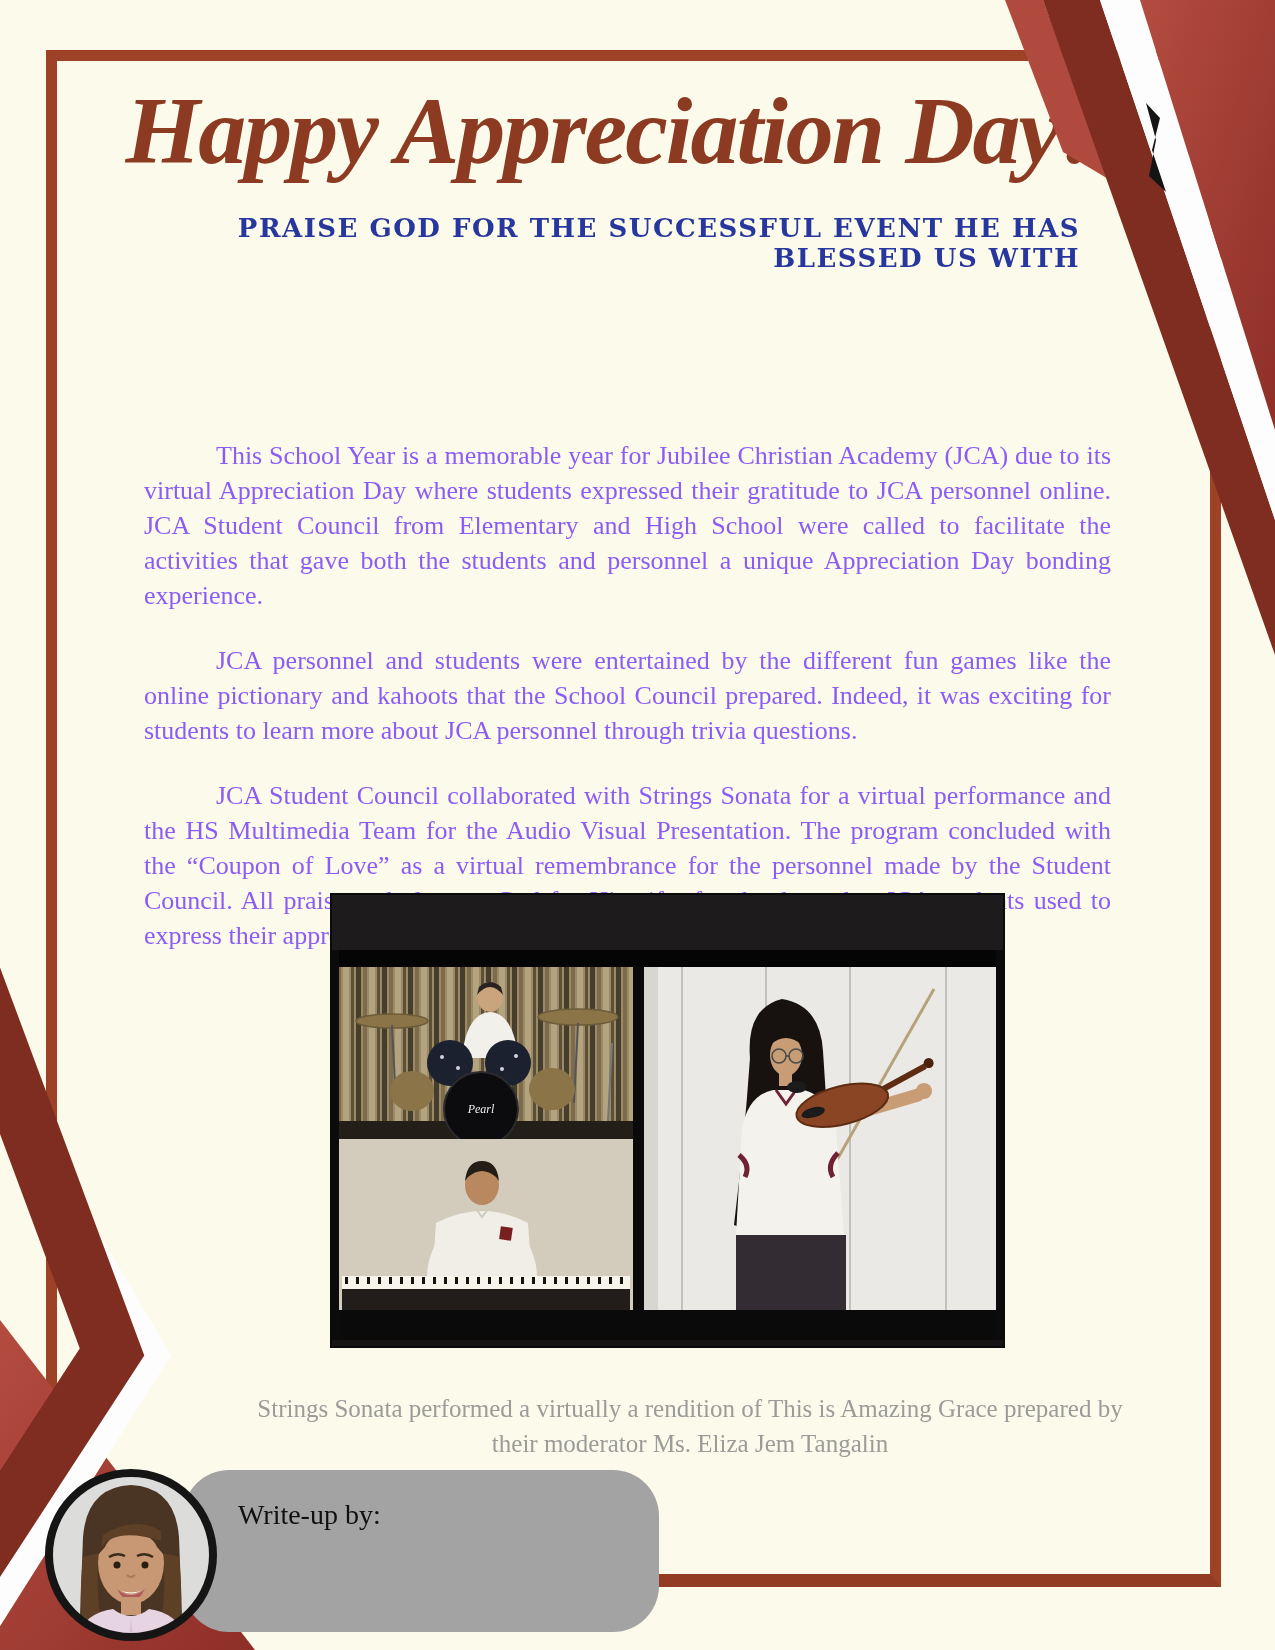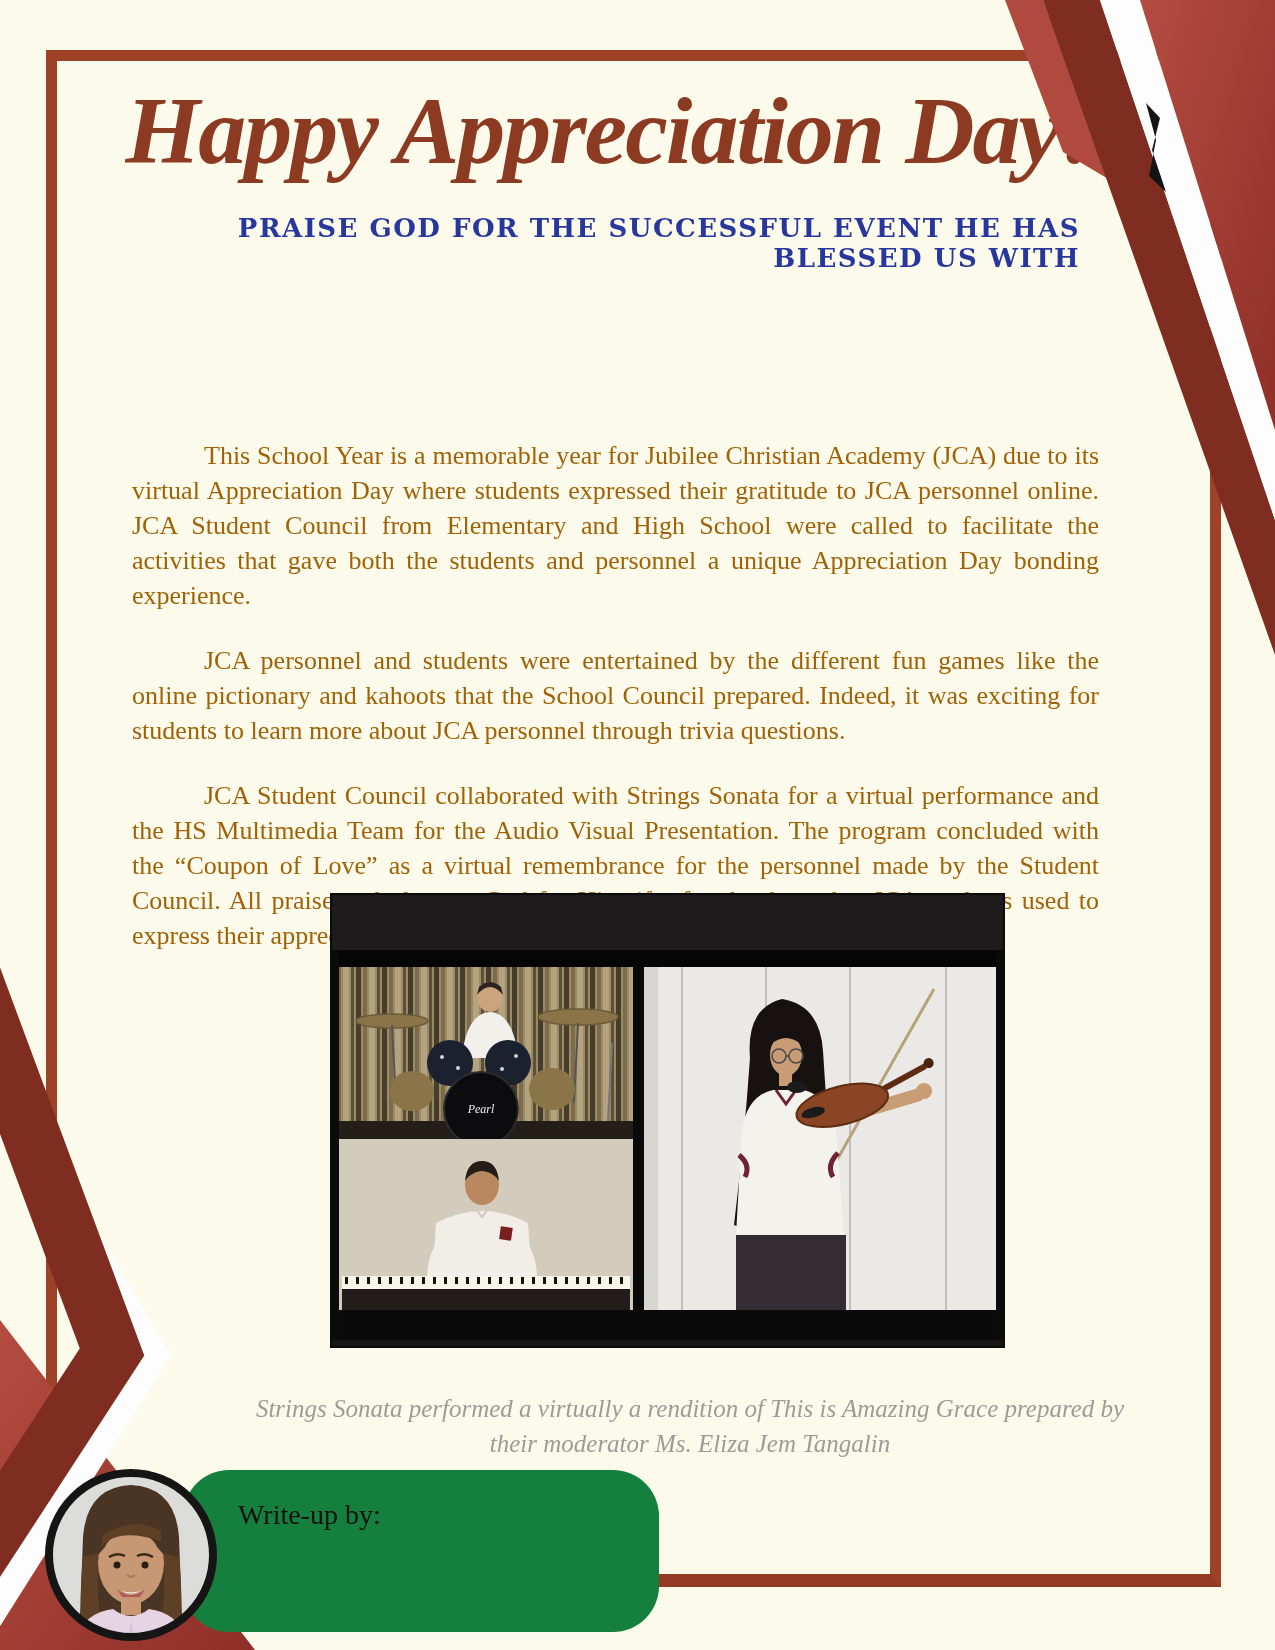--- a/index.html
+++ b/index.html
@@ -14,31 +14,31 @@
   
   .title{position:absolute;left:110px;top:78px;width:1000px;text-align:center;
          font-size:96px;line-height:1.1;font-style:italic;font-weight:bold;
          color:#8d3a22;z-index:2;letter-spacing:-2px;}
   .subtitle{position:absolute;left:140px;top:213px;width:940px;text-align:right;
             font-family:"DejaVu Serif","Liberation Serif",serif;
             font-size:26px;font-weight:bold;letter-spacing:1.5px;color:#27379e;z-index:2;}
   
   .headline{position:absolute;left:175px;top:303px;width:860px;text-align:center;
             font-size:28px;font-weight:bold;color:#141414;line-height:1.33;z-index:2;}
-  .bodytext{position:absolute;left:132px;top:438px;width:967px;z-index:2;
-            font-size:26px;color:#a16207;line-height:35px;text-align:justify;}
+  .bodytext{position:absolute;left:144px;top:438px;width:967px;z-index:2;
+            font-size:26px;color:#8b5cf6;line-height:35px;text-align:justify;}
   .bodytext p{margin:0 0 30px 0;text-indent:72px;}
   
   .video{position:absolute;left:330px;top:893px;width:675px;height:455px;z-index:2;
          background:#7dd3fc;}
   .caption{position:absolute;left:240px;top:1392px;width:900px;text-align:center;
-           font-style:italic;font-size:25px;color:#9b9b99;line-height:1.38;z-index:2;}
+           font-size:25px;color:#9b9b99;line-height:1.38;z-index:2;}
   
   .writeup-box{position:absolute;left:183px;top:1470px;width:476px;height:162px;
-               background:#15803d;border-radius:46px;z-index:4;}
+               background:#a3a3a3;border-radius:46px;z-index:4;}
   .writeup-text{position:absolute;left:55px;top:26px;font-size:28px;color:#101010;line-height:38px;}
   .portrait{position:absolute;left:43px;top:1467px;width:176px;height:176px;z-index:5;}
   .portrait svg{display:block;}
 </style>
 </head>
 <body>
 
 <div class="page">
 
   <div class="frame"></div>

